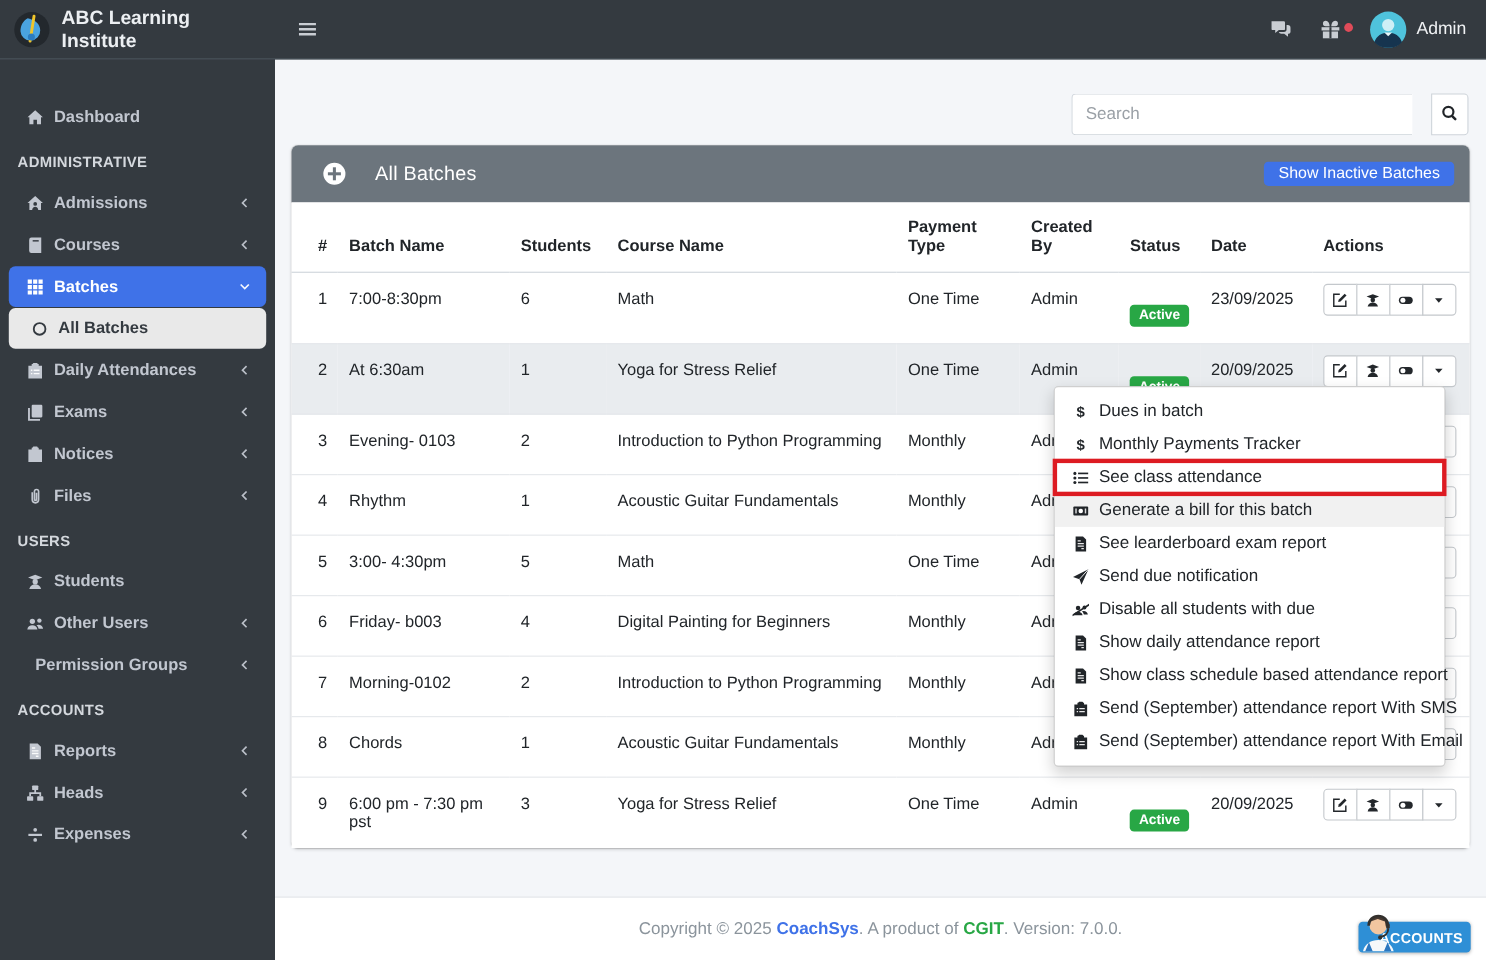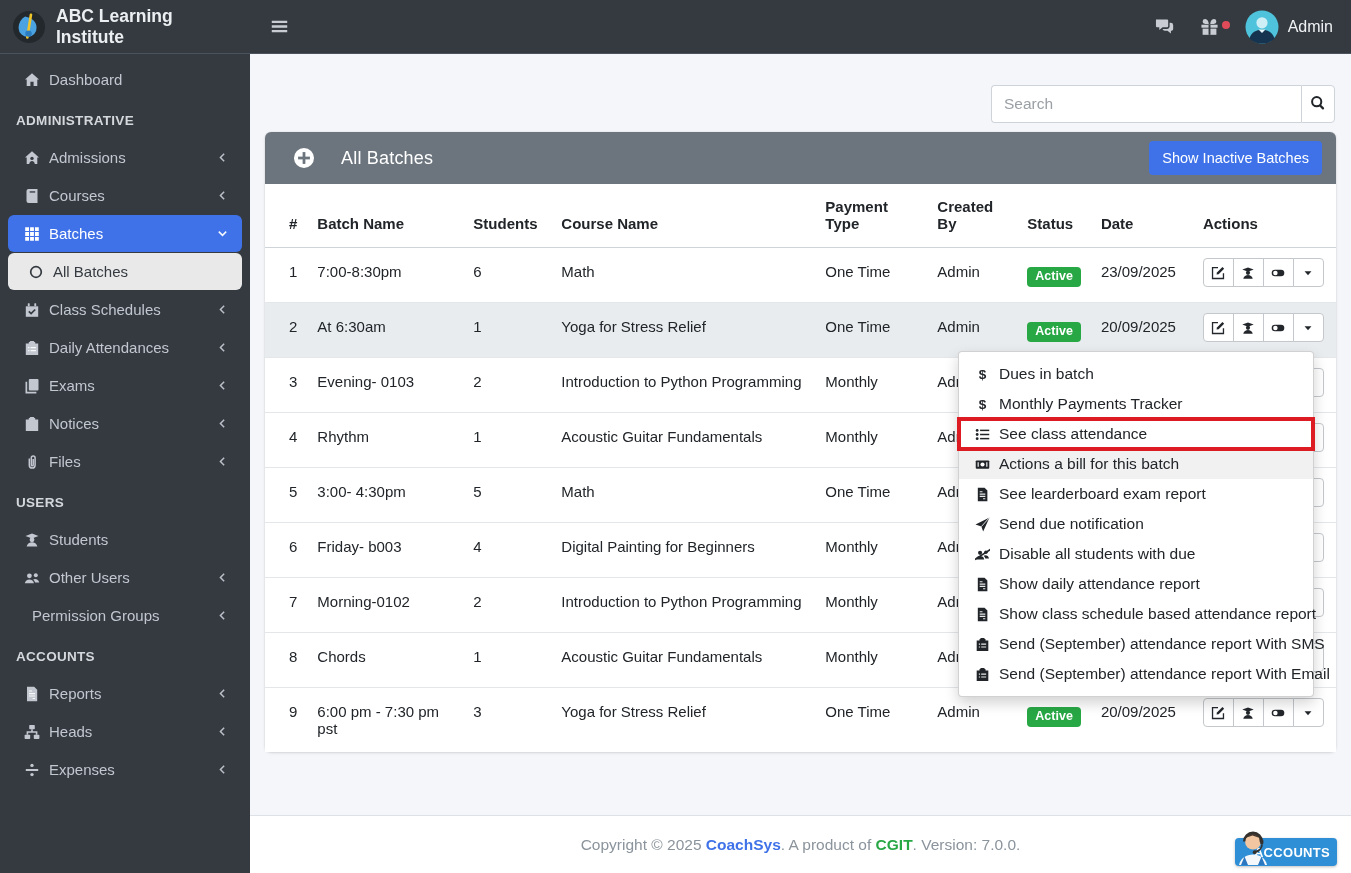--- a/index.html
+++ b/index.html
@@ -1,28 +1,28 @@
 <!DOCTYPE html>
 <html><head>
 <meta charset="utf-8">
 <style>
   * { margin:0; padding:0; box-sizing:border-box; }
   html,body { background:#e8eaed; }
   .app { position:relative; width:1351px; height:873px; display:flex; overflow:hidden;
          font-family:"Liberation Sans", sans-serif; font-size:15px; color:#212529; background:var(--content-bg); }
 
   
-  .sidebar { width:250px; flex:none; background:var(--dark); display:flex; flex-direction:column; z-index:3; }
+  .sidebar { width:250px; flex:none; background:var(--dark); display:flex; flex-direction:column; z-index:3;gap:27px; }
   .brand { height:54px; flex:none; display:flex; align-items:center; gap:10px; padding:0 12px;
            border-bottom:1px solid #4b545c; color:#eceff2; font-size:17.5px; font-weight:700; cursor:pointer; }
   .brand .logo svg { width:34px; height:34px; display:block; }
   #sidebar-nav { padding:6px 0 0; overflow:hidden; }
   .nav-header { padding:14px 16px 10px; color:#d4d8dd; font-weight:700; font-size:13.5px; letter-spacing:.3px; }
   .nav-item { display:flex; align-items:center; padding:10px 14px 10px 16px; margin:1px 8px; border-radius:6px;
-              color:#c2c7d0; cursor:pointer; text-decoration:none; }
+              color:#c2c7d0; cursor:pointer; text-decoration:none;font-weight:bold; }
   .nav-item .ic { width:25px; flex:none; display:inline-flex; }
   .nav-item .ic svg { width:16px; height:16px; }
   .nav-item .lbl { flex:1; white-space:nowrap; }
   .nav-item .chev { width:auto; margin-left:auto; opacity:.95; }
   .nav-item .chev svg { width:11px; height:11px; }
   .nav-item.active { background:var(--accent); color:#fff; }
   .nav-item.sub { padding-left:20px; }
   .nav-item.sub-active { background:#e9e9e9; color:#343a40; }
   .nav-item.no-icon { padding-left:24px; }
 
@@ -34,49 +34,49 @@
   .nav-ic svg { width:19px; height:19px; }
   .nav-right { margin-left:auto; display:flex; align-items:center; gap:26px; }
   .gift-wrap { position:relative; display:inline-flex; cursor:pointer; }
   .gift-dot { position:absolute; right:-11px; top:4px; width:8px; height:8px; border-radius:50%; background:#e04b59; }
   .user-chip { display:flex; align-items:center; gap:9px; cursor:pointer; }
   .avatar svg { width:34px; height:34px; display:block; }
   .admin-label { color:#f0f2f4; font-size:16px; }
 
   
   .content { flex:1; padding:0 15px; }
-  .search-row { display:flex; justify-content:flex-end; margin:31px 1px 9px 0; }
+  .search-row { display:flex; justify-content:flex-end; margin:31px 1px 9px 0;gap:17px; }
   .search-input { width:310px; height:38px; border:1px solid #ced4da; border-right:none; border-radius:4px 0 0 4px;
                   padding:0 12px; font-size:15.5px; font-family:inherit; color:#495057; background:#fff; outline:none; }
   .search-input::placeholder { color:#9aa0a6; }
   .search-btn { width:34px; height:38px; border:1px solid #ced4da; border-radius:0 4px 4px 0; background:#fff;
                 cursor:pointer; display:flex; align-items:center; justify-content:center; color:#212529; }
   .search-btn svg { width:16px; height:16px; }
 
   .card { background:#fff; border-radius:6px; box-shadow:0 0 1px rgba(0,0,0,.2), 0 1px 3px rgba(0,0,0,.12); }
   .card-header { height:52px; background:var(--card-header); border-radius:6px 6px 0 0; display:flex;
                  align-items:center; padding:0 14px 0 28px; color:#fff; }
   .plus { display:inline-flex; cursor:pointer; }
   .plus svg { width:22px; height:22px; }
   .card-title { margin-left:26px; font-size:18px; font-weight:500; letter-spacing:.2px; }
   .btn-inactive { margin-left:auto; background:var(--accent); color:#fff; border:none; border-radius:4px;
-                  height:34px; padding:0 13px; font-size:14.5px; font-family:inherit; cursor:pointer; }
+                  height:22px; padding:0 13px; font-size:14.5px; font-family:inherit; cursor:pointer; }
 
   table.batches-table { width:100%; border-collapse:collapse; background:#fff; }
   .batches-table th { text-align:left; vertical-align:bottom; font-weight:700; font-size:15px;
                       padding:14px 10px 15px; border-bottom:1px solid #ced4da; }
   .batches-table td { text-align:left; vertical-align:top; padding:15px 10px; font-size:15px; }
   .batches-table th:first-child, .batches-table td:first-child { padding-left:24px; }
   .batches-table tbody tr { border-top:1px solid #e4e7ea; }
   .batches-table tbody tr:first-child { border-top:none; }
   tr.selected { background:#e9ecef; }
   .col-num{width:32px} .col-name{width:156px} .col-students{width:88px} .col-course{width:264px}
   .col-pay{width:112px} .col-created{width:90px} .col-status{width:63px} .col-date{width:102px} .col-actions{width:auto}
   .badge-active { display:inline-block; background:var(--green); color:#fff; font-size:12.5px; font-weight:700;
-                  padding:3px 8px 4px; border-radius:4px; line-height:1; margin-top:4px; }
+                  padding:3px 8px 4px; border-radius:4px; line-height:1; margin-top:14px; }
   .btn-group { display:inline-flex; margin-top:-5px; }
   .act-btn { width:31px; height:29px; background:#fff; border:1px solid #c4c8cc; margin-left:-1px;
              display:inline-flex; align-items:center; justify-content:center; cursor:pointer; color:#23272b; }
   .act-btn:first-child { border-radius:4px 0 0 4px; margin-left:0; }
   .act-btn:last-child { border-radius:0 4px 4px 0; }
   .act-btn svg { width:14px; height:14px; }
   .act-btn.caret svg { width:10px; height:10px; }
 
   
   .dropdown { position:absolute; left:958px; top:351px; width:356px; background:#fff; z-index:20;
@@ -171,36 +171,20 @@
             </svg>
           </span>
         </a>
         <a class="nav-item sub sub-active">
           <span class="ic ">
             <svg viewBox="0 0 16 16" fill="currentColor">
               <circle cx="8" cy="8" r="5.3" fill="none" stroke="currentColor" stroke-width="1.7"></circle>
             </svg>
           </span>
           <span class="lbl">All Batches</span>
-        </a>
-        <a class="nav-item">
-          <span class="ic ">
-            <svg viewBox="0 0 16 16" fill="currentColor">
-              <path d="M1.8 4.3h12.4v10.5H1.8z"></path>
-              <rect x="3.8" y="1.2" width="1.9" height="3.1" rx=".5"></rect>
-              <rect x="10.3" y="1.2" width="1.9" height="3.1" rx=".5"></rect>
-              <path d="M4.8 9.3l2.3 2.3 4.1-4.1" stroke="#343a40" stroke-width="1.7" fill="none"></path>
-            </svg>
-          </span>
-          <span class="lbl">Class Schedules</span>
-          <span class="ic chev">
-            <svg viewBox="0 0 16 16" fill="currentColor">
-              <path fill="none" stroke="currentColor" stroke-width="2.2" d="M10.4 2.6 5 8l5.4 5.4"></path>
-            </svg>
-          </span>
         </a>
         <a class="nav-item">
           <span class="ic ">
             <svg viewBox="0 0 16 16" fill="currentColor">
               <path d="M4.8 2h6.4v1.6h3V15H1.8V3.6h3z"></path>
               <rect x="5.8" y="1" width="4.4" height="2.6" rx=".7"></rect>
               <path d="M4.1 7h1.3v1.3H4.1zM6.6 7h5.3v1.3H6.6zM4.1 10h1.3v1.3H4.1zM6.6 10h5.3v1.3H6.6z" fill="#fff" opacity=".9"></path>
             </svg>
           </span>
           <span class="lbl">Daily Attendances</span>
@@ -795,21 +779,21 @@
       </div>
       <div class="dd-item hover">
         <span class="ic ">
           <svg viewBox="0 0 16 16" fill="currentColor">
             <rect x=".8" y="3.6" width="14.4" height="8.8" rx="1"></rect>
             <circle cx="8" cy="8" r="2.2" fill="#fff"></circle>
             <rect x="2.7" y="5.6" width="1.4" height="4.8" fill="#fff" opacity=".85"></rect>
             <rect x="11.9" y="5.6" width="1.4" height="4.8" fill="#fff" opacity=".85"></rect>
           </svg>
         </span>
-        <span>Actions a bill for this batch</span>
+        <span>Generate a bill for this batch</span>
       </div>
       <div class="dd-item">
         <span class="ic ">
           <svg viewBox="0 0 16 16" fill="currentColor">
             <path d="M3 .8h7.2l3 3v11.4H3z"></path>
             <path d="M5 4.4h3v1.2H5zM5 7h6v1.2H5zM5 9.4h6v1.2H5zM8.6 11.9h2.4v1.2H8.6z" fill="#fff" opacity=".9"></path>
           </svg>
         </span>
         <span>See learderboard exam report</span>
       </div>

